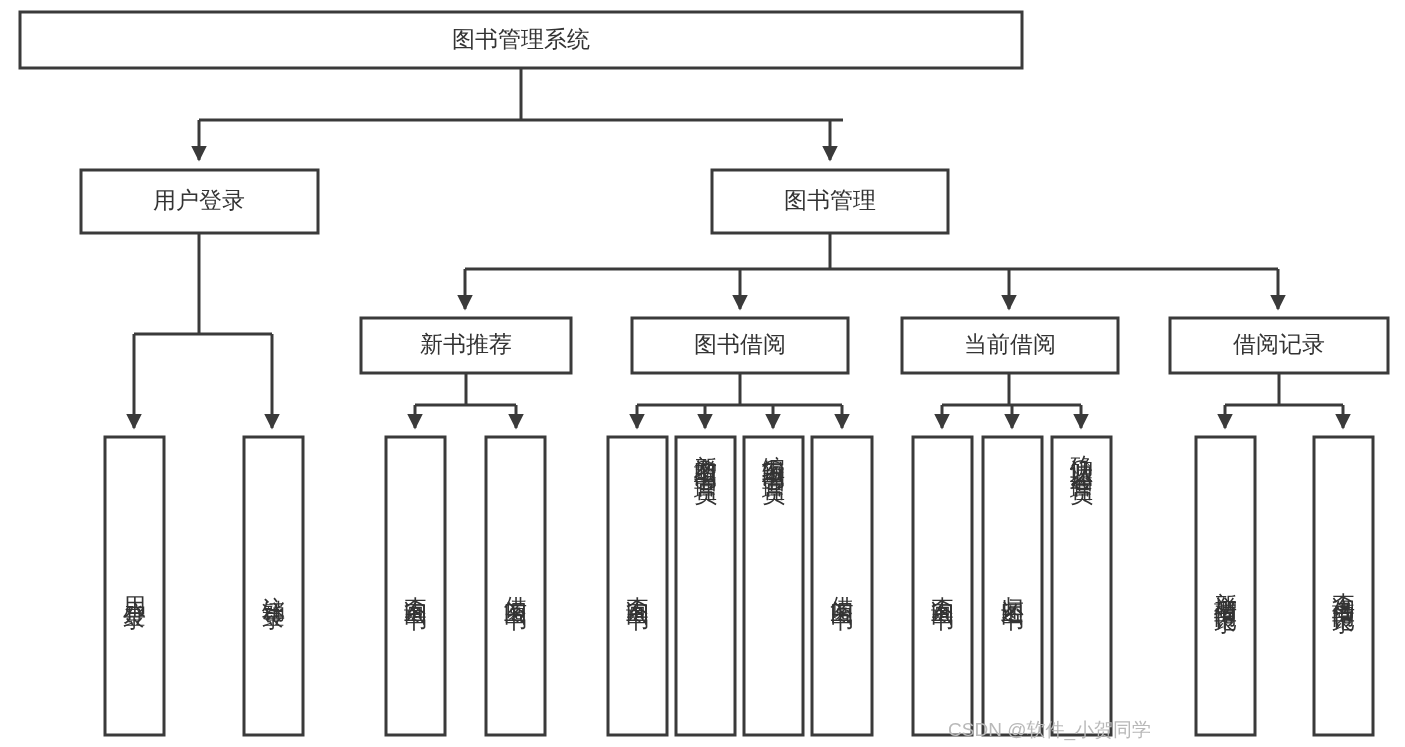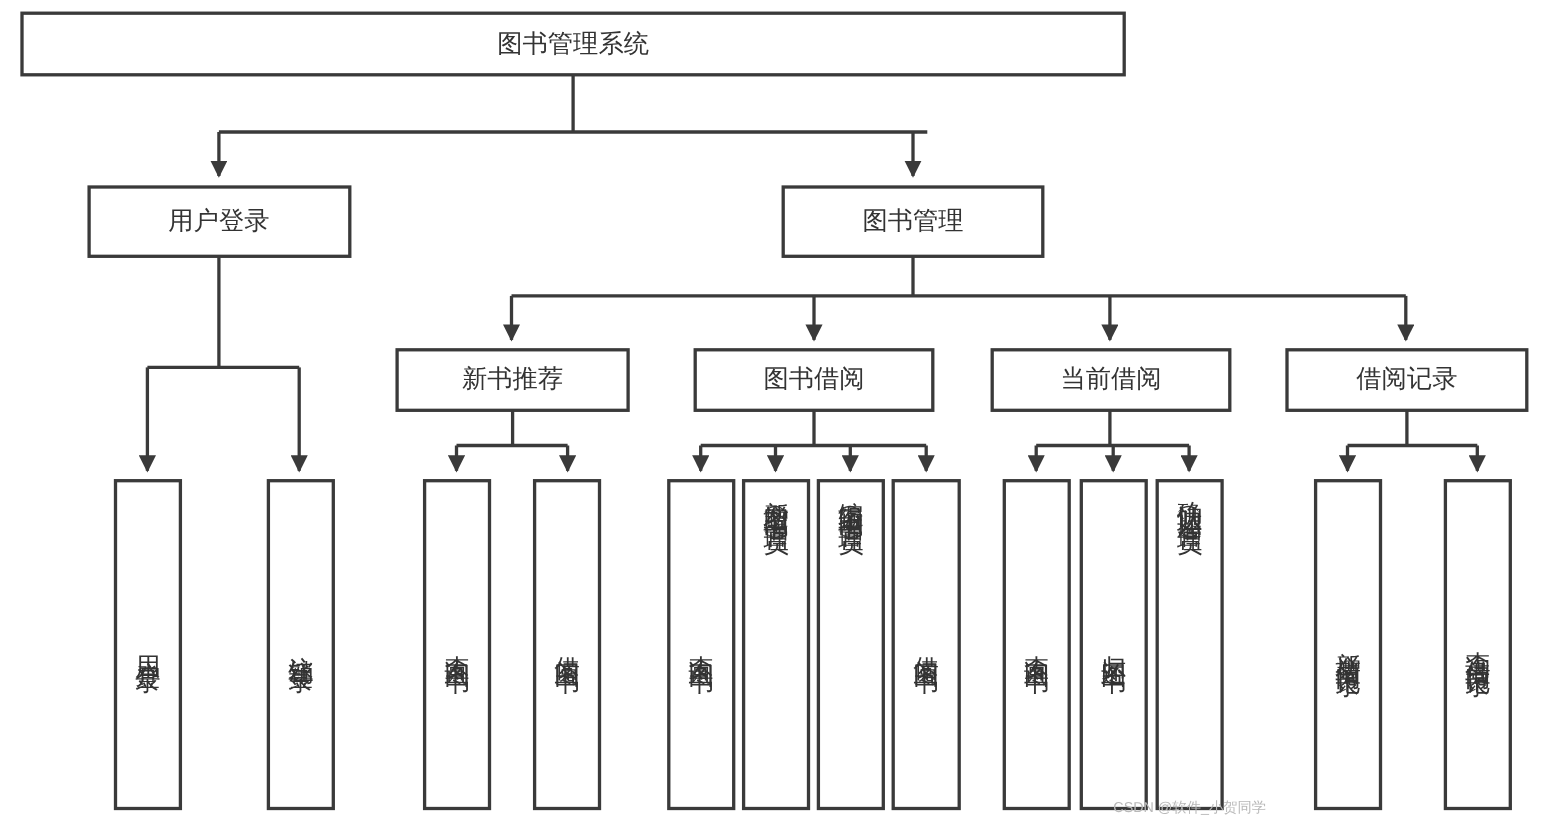--- a/index.html
+++ b/index.html
@@ -34,21 +34,21 @@
     font-size:23px;
     line-height:1;
     letter-spacing:4px;
     color:#333333;
     white-space:nowrap;
   }
   .watermark{
     position:absolute;
     right:8px;bottom:4px;
     font-family:"Liberation Sans","DejaVu Sans",sans-serif;
-    font-size:13px;
+    font-size:19px;
     color:#b9b9b9;
     white-space:nowrap;
   }
 </style>
 </head>
 <body>
 
 <div id="diagram-root">
 
   <svg class="diagram" viewBox="0 0 1405 747">

